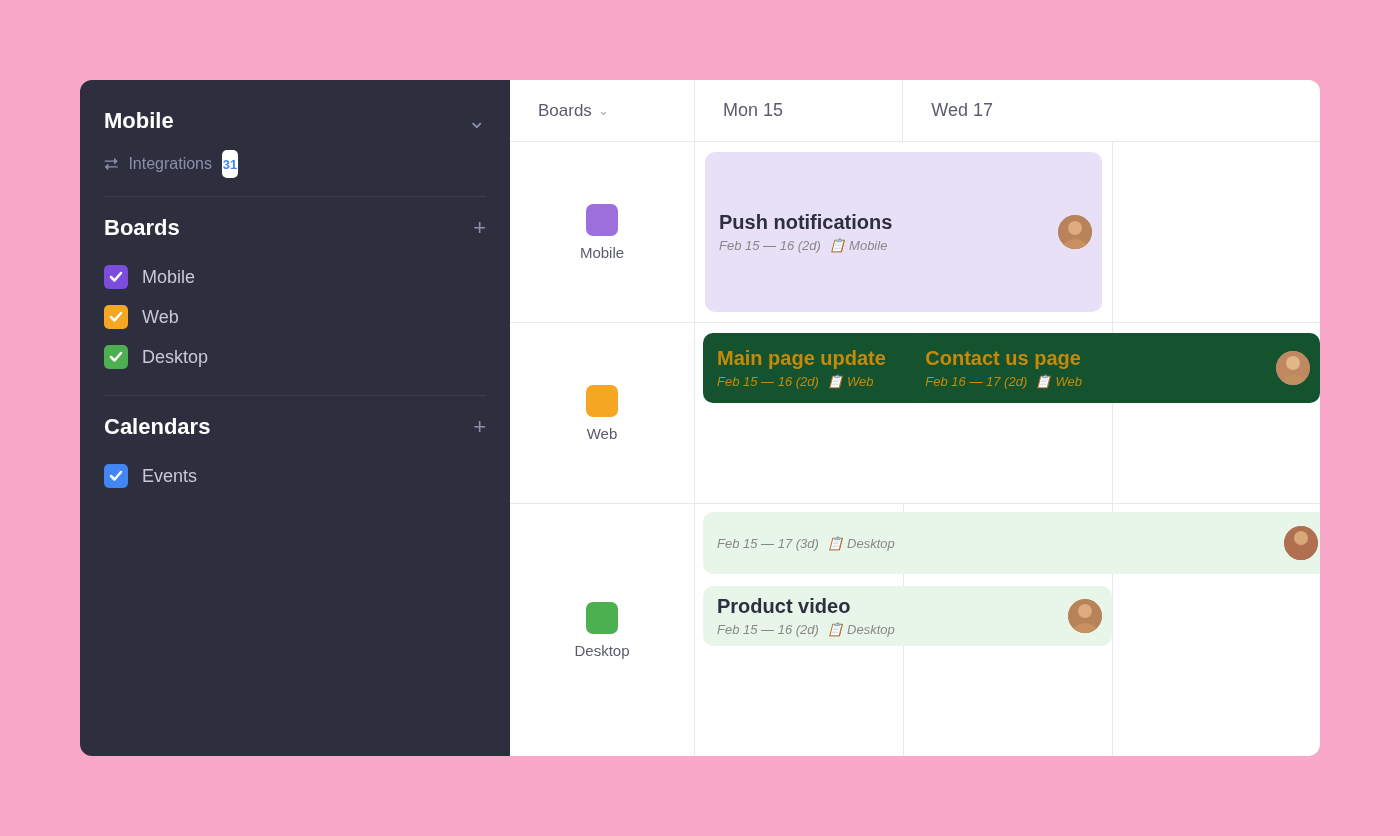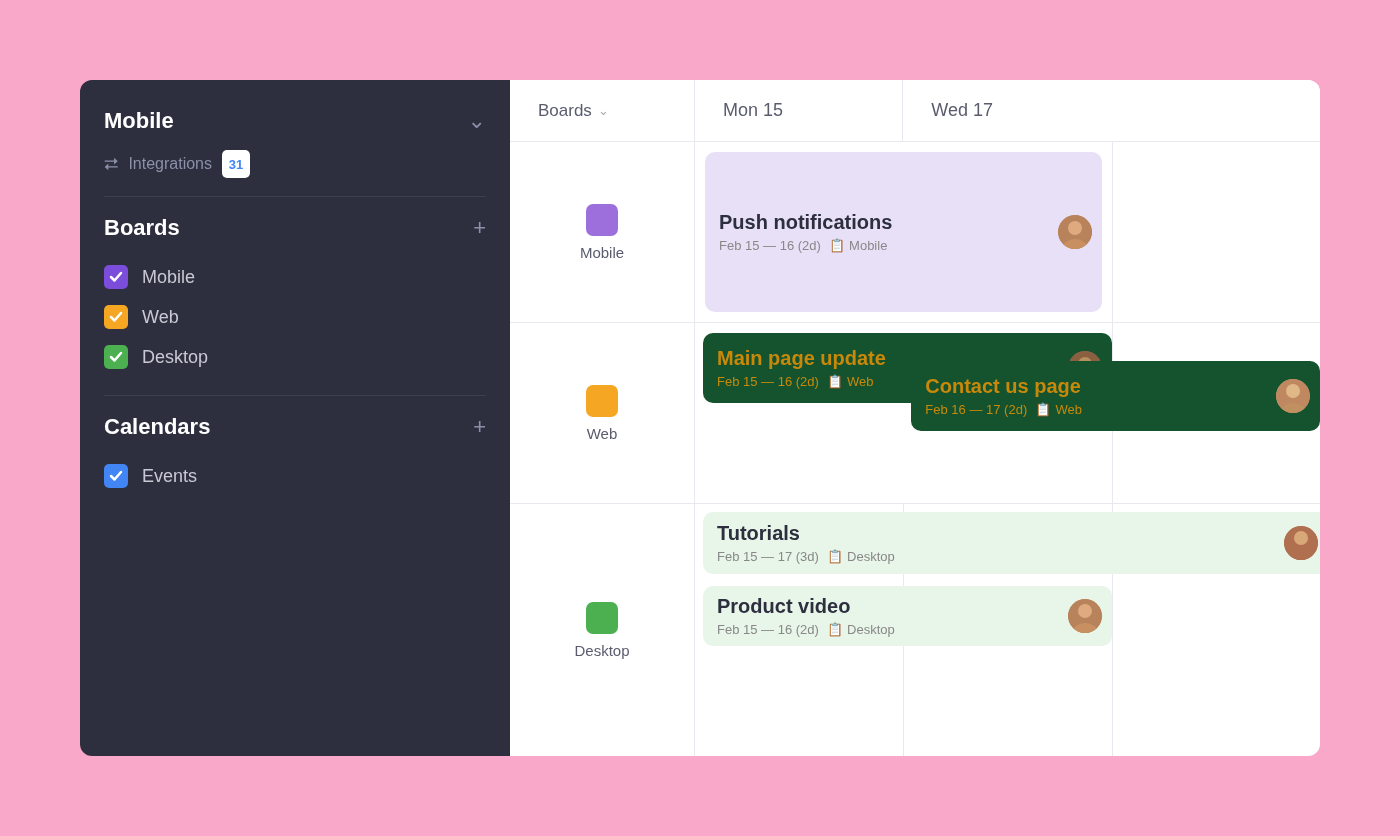--- a/index.html
+++ b/index.html
@@ -57,21 +57,21 @@
       align-items: center;
       gap: 10px;
       color: #8b8fa8;
       font-size: 16px;
       cursor: pointer;
     }
     .integrations-row .plug-icon {
       font-size: 18px;
     }
     .calendar-badge {
-      width: 28px;
+      width: 16px;
       height: 28px;
       background: white;
       border-radius: 5px;
       display: flex;
       align-items: center;
       justify-content: center;
       font-size: 14px;
       color: #4285f4;
       font-weight: bold;
     }
@@ -198,20 +198,21 @@
       font-weight: 600;
       color: #2d2f3e;
     }
     .span-event.yellow-bg .ev-title { color: #c8890a; }
     .span-event .ev-meta {
       font-size: 13px;
       color: #888;
       display: flex;
       align-items: center;
       gap: 4px;
+      font-style: italic;
     }
     .span-event.yellow-bg .ev-meta { color: #c8890a; }
     .span-event .ev-avatar {
       width: 34px;
       height: 34px;
       border-radius: 50%;
       position: absolute;
       right: 10px;
       top: 50%;
       transform: translateY(-50%);
@@ -355,21 +356,21 @@
                 <circle cx="17" cy="17" r="17" fill="#8a6040"></circle>
                 <circle cx="17" cy="13" r="7" fill="#b8905c"></circle>
                 <ellipse cx="17" cy="34" rx="13" ry="10" fill="#9a7040"></ellipse>
               </svg>
             </div>
           </div>
         </div>
 
         <div style="padding:8px; display:flex; flex-direction:column; gap:5px; position:relative;">
 
-          <div class="span-event yellow-bg" style="position:absolute; top:10px; left:8px; right:-100%; z-index:2; min-height:70px; width:calc(200% - 8px);margin-top:28px;">
+          <div class="span-event yellow-bg" style="position:absolute; top:10px; left:8px; right:-100%; z-index:2; min-height:70px; width:calc(200% - 8px);">
             <span class="ev-title">Contact us page</span>
             <div class="ev-meta">
               <span>Feb 16  —  17 (2d)</span>
               <span style="margin-left:4px;">📋</span>
               <span>Web</span>
             </div>
             <div class="ev-avatar av3">
               <svg viewBox="0 0 34 34" width="34" height="34">
                 <circle cx="17" cy="17" r="17" fill="#c08860"></circle>
                 <circle cx="17" cy="12" r="7" fill="#e0b888"></circle>
@@ -384,21 +385,20 @@
 
       <div style="flex:1.4; display:grid; grid-template-columns:185px 1fr 1fr 1fr;">
         <div class="row-label">
           <div class="board-color-box green"></div>
           <span class="board-label-name">Desktop</span>
         </div>
 
         <div style="padding:8px; display:flex; flex-direction:column; gap:6px; position:relative;">
 
           <div class="span-event green-bg" style="position:absolute; top:8px; left:8px; z-index:2; height:62px; width:calc(300% + 0px);">
-            <span class="ev-title">Tutorials</span>
             <div class="ev-meta">
               <span>Feb 15 — 17 (3d)</span>
               <span style="margin-left:4px;">📋</span>
               <span>Desktop</span>
             </div>
             <div class="ev-avatar av4">
               <svg viewBox="0 0 34 34" width="34" height="34">
                 <circle cx="17" cy="17" r="17" fill="#b07050"></circle>
                 <circle cx="17" cy="12" r="7" fill="#d8a878"></circle>
                 <ellipse cx="17" cy="34" rx="13" ry="10" fill="#b07050"></ellipse>

